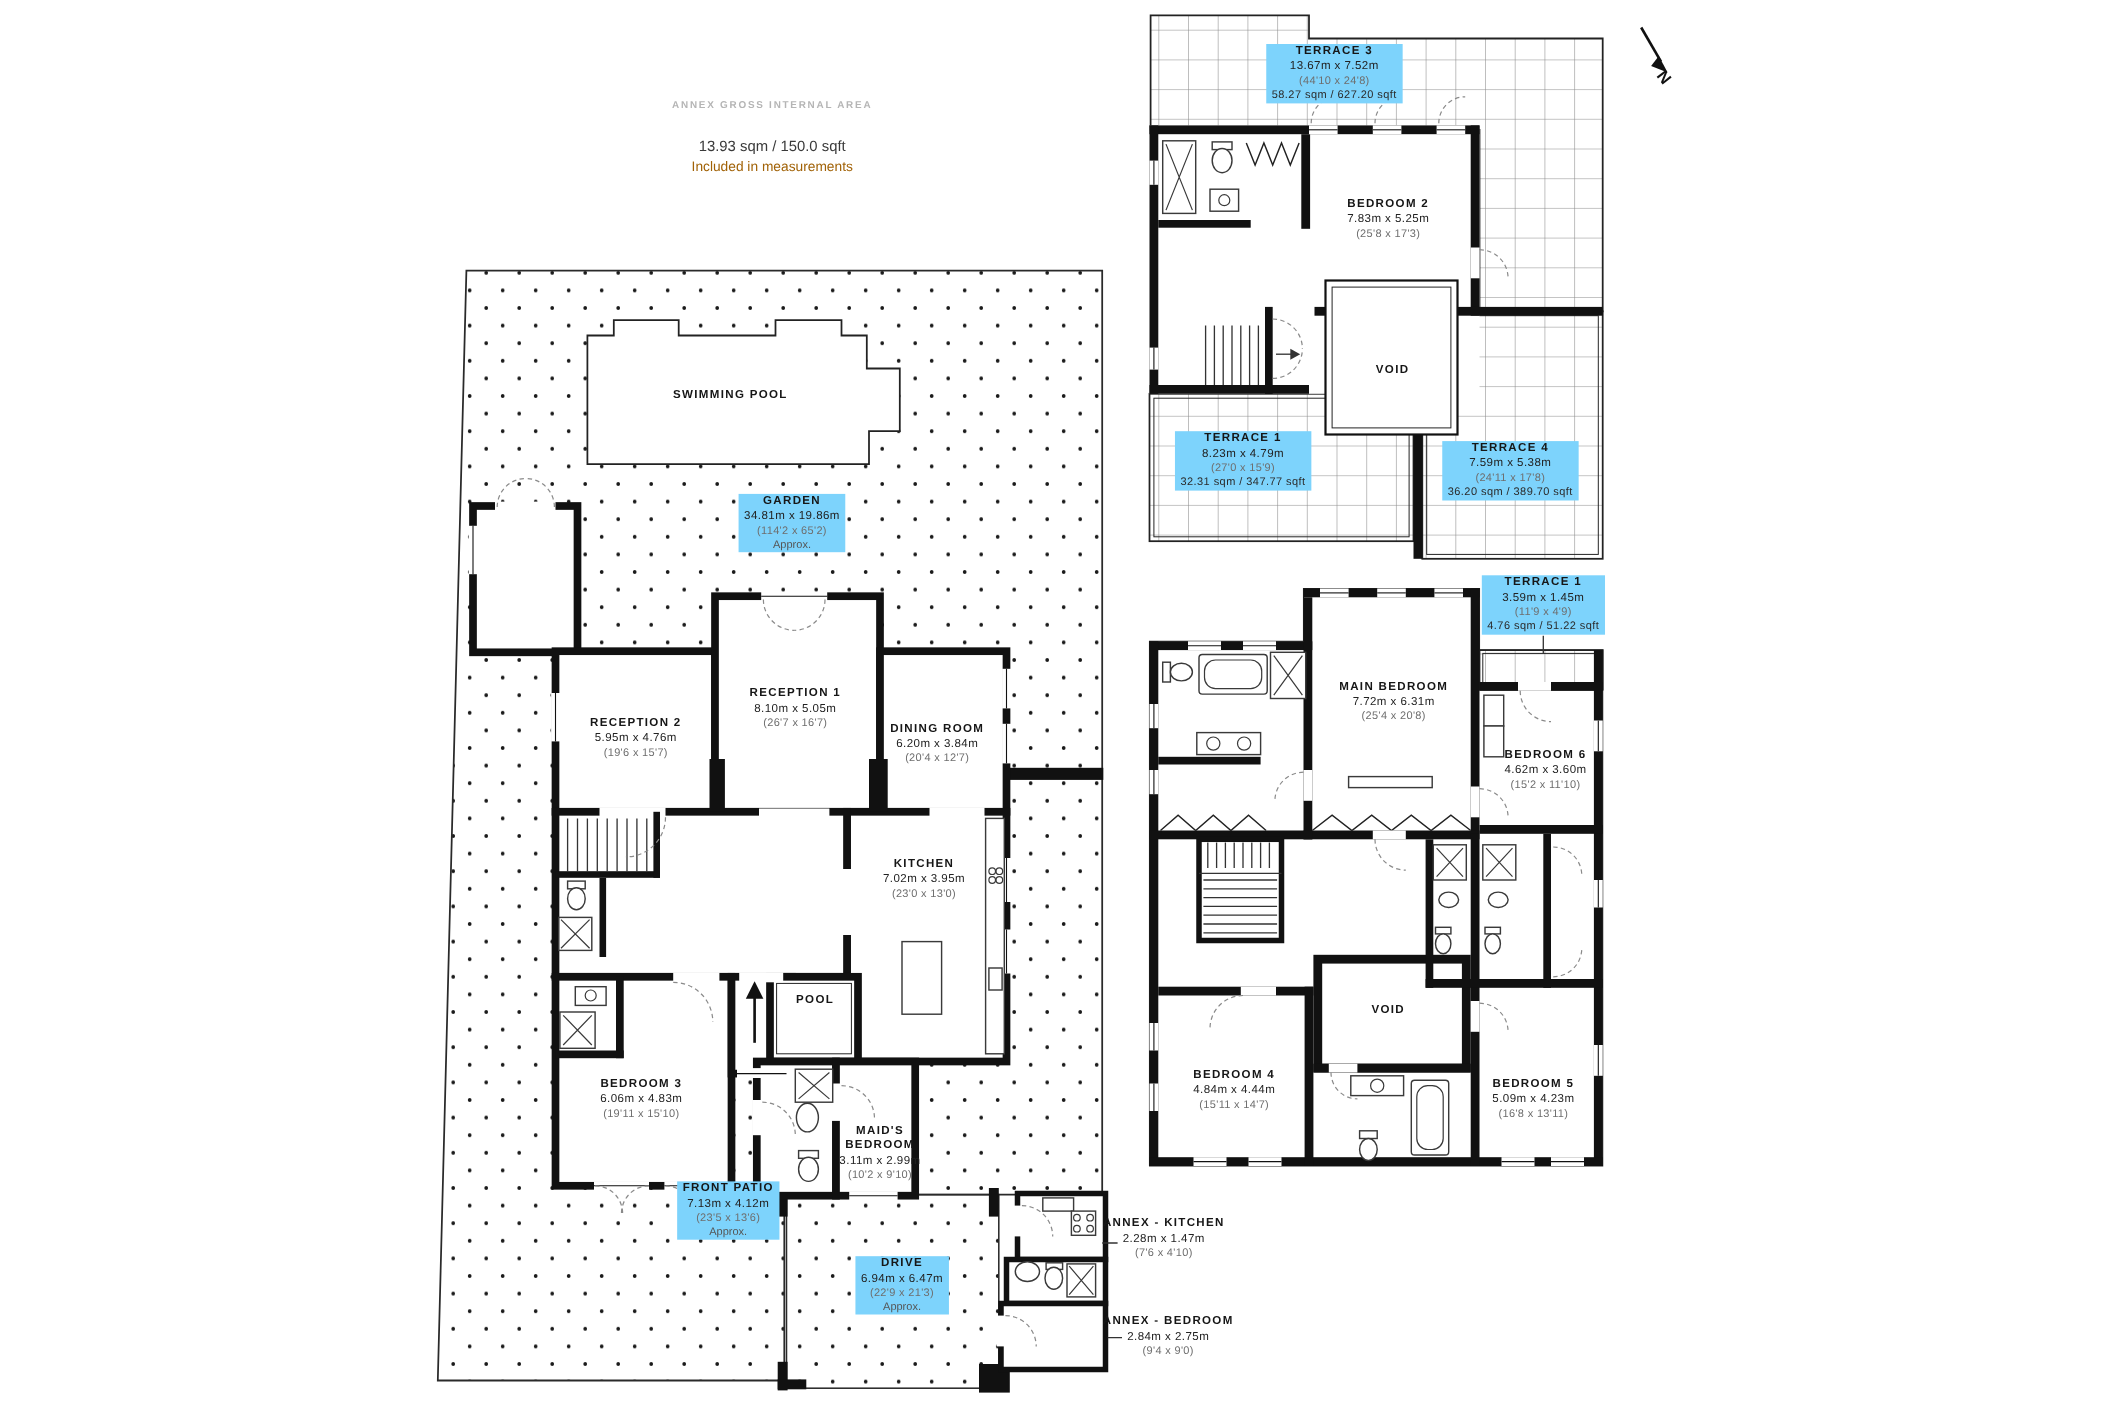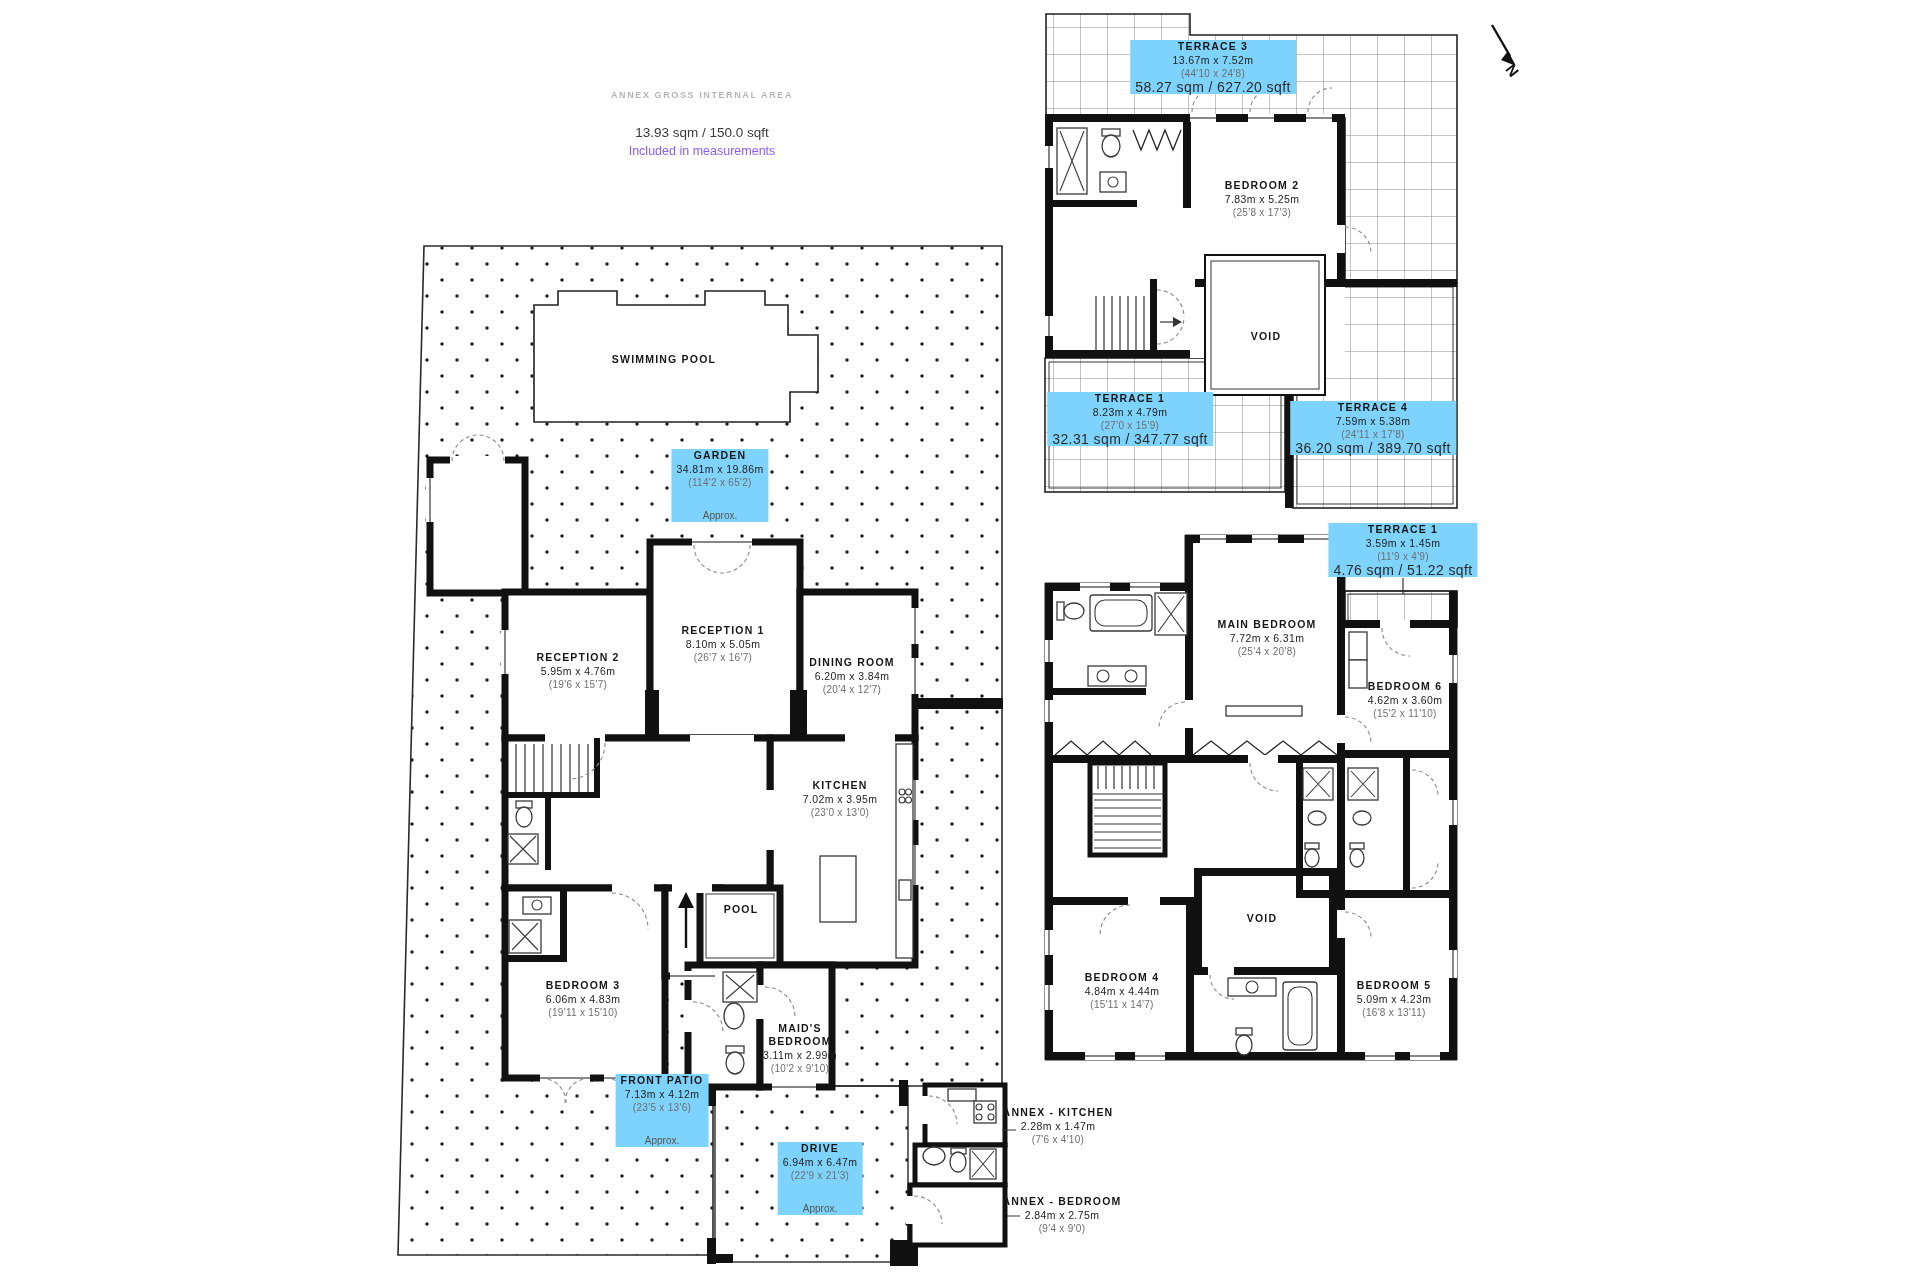--- a/index.html
+++ b/index.html
@@ -19,26 +19,26 @@
   .zz{fill:none;stroke:#222;stroke-width:1.3;}
   .gap{fill:#fff;}
   .wl{fill:none;stroke:#111;stroke-width:1;}
   .ar2{fill:none;stroke:#111;stroke-width:2.4;}
   
   .lbl{position:absolute;transform:translateX(-50%);text-align:center;white-space:nowrap;z-index:3;}
   .lbl.bg{background:#7dd3fc;padding:0 5px;}
   .nm{font-weight:700;font-size:10.5px;letter-spacing:1.2px;line-height:13px;color:#161616;}
   .dm{font-size:10.5px;letter-spacing:0.4px;line-height:14px;color:#222;}
   .ft{font-size:10px;letter-spacing:0.3px;line-height:13px;color:#6e6e6e;}
-  .ar{font-size:14px;letter-spacing:0.4px;line-height:14px;color:#2b2b2b;}
-  .nt{font-size:10px;line-height:13px;color:#555;margin-top:20px;}
+  .ar{font-size:10px;letter-spacing:0.4px;line-height:14px;color:#2b2b2b;}
+  .nt{font-size:10px;line-height:13px;color:#555;}
   .hdr{position:absolute;left:702px;top:88px;transform:translateX(-50%);text-align:center;z-index:3;white-space:nowrap;}
   .hdr .t{font-weight:700;font-size:9px;letter-spacing:1.6px;color:#b5b5b5;line-height:14px;}
   .hdr .v1{font-size:13.5px;color:#3a3a3a;line-height:20px;margin-top:21px;}
-  .hdr .v2{font-size:12.5px;color:#8b5cf6;line-height:17px;}
+  .hdr .v2{font-size:12.5px;color:#a16207;line-height:17px;}
   .north-n{position:absolute;left:1507px;top:62px;z-index:3;font-weight:700;font-size:15px;color:#111;
            transform:rotate(52deg);}
 </style>
 </head>
 <body>
 
 <div id="canvas">
 
 <svg id="plan-svg" width="1920" height="1280" viewBox="0 0 1920 1280">
   <defs>

